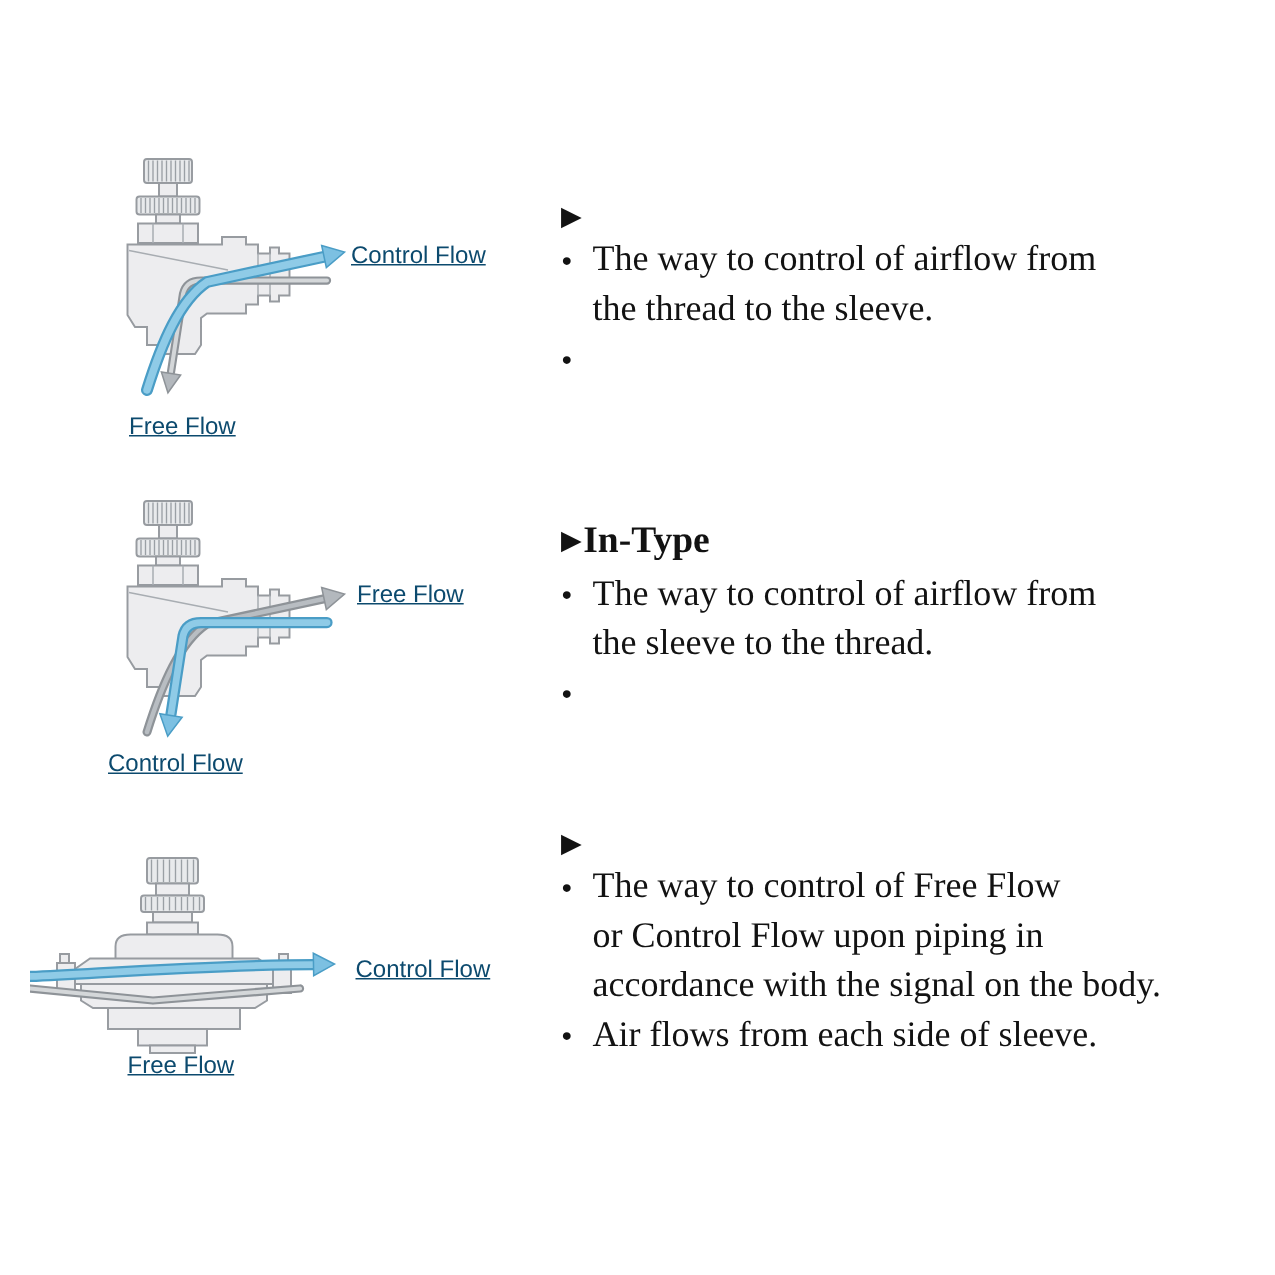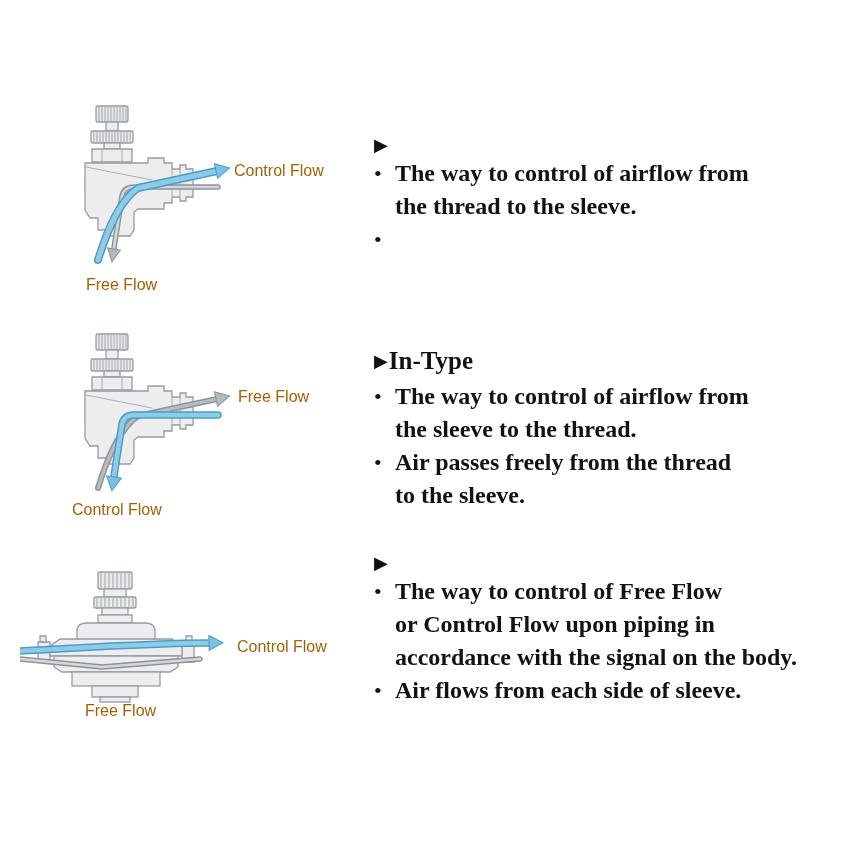--- a/index.html
+++ b/index.html
@@ -1,27 +1,27 @@
 <!DOCTYPE html>
 <html><head>
 <meta charset="utf-8">
 <style>
   html,body { margin:0; padding:0; background:#ffffff; }
   #page { position:relative; width:850px; height:850px; background:#ffffff; overflow:hidden;
           font-family:"Liberation Sans", sans-serif; }
   .diagram { position:absolute; }
-  .label { position:absolute; font:16px/1.1 "Liberation Sans", sans-serif; color:#a16207; white-space:nowrap; }
+  .label { position:absolute; font:16px/1.1 "Liberation Sans", sans-serif; color:#0c4a6e; white-space:nowrap;text-decoration:underline; }
   .textblock { position:absolute; left:374px; width:462px; color:#121212;
                font-family:"Liberation Serif", serif; }
   .heading { display:flex; align-items:center; gap:1px; font-size:25px; font-weight:bold; line-height:32px; }
   .marker { font-family:"DejaVu Sans", sans-serif; font-size:18px; line-height:1; }
   .bullets { margin-top:3px; font-size:24px; line-height:33px; }
   .bi { display:flex; }
   .dot { flex:0 0 21px; width:21px; font-size:22px; }
-  .btxt { white-space:pre-line;font-weight:bold; }
+  .btxt { white-space:pre-line; }
   
   .part  { fill:#ededef; stroke:#979ba0; stroke-width:1.3; }
   .knurl { fill:#e8eaec; stroke:#979ba0; stroke-width:1.3; }
   .hatch { stroke:#9aa0a5; stroke-width:0.9; fill:none; }
   .thin  { stroke:#a8adb2; stroke-width:1; fill:none; }
   .stream { fill:none; stroke-linecap:round; stroke-linejoin:round; }
   .head { stroke-width:1; }
 </style>
 </head>
 <body>
@@ -108,22 +108,20 @@
       <span>In-Type</span>
     </div>
     <div class="bullets">
       <div class="bi">
         <span class="dot">•</span>
         <span class="btxt">The way to control of airflow from
 the sleeve to the thread.</span>
       </div>
       <div class="bi">
         <span class="dot">•</span>
-        <span class="btxt">Air passes freely from the thread
-to the sleeve.</span>
       </div>
     </div>
   </div>
 
   <div class="diagram" style="left:20px; top:560px; width:340px; height:170px;">
     <svg width="340" height="170" viewBox="0 0 340 170">
       <g>
         <rect class="knurl" x="78" y="12" width="34" height="17" rx="2"></rect>
         <path class="hatch" d="M81 13V28M85 13V28M89 13V28M93 13V28M97 13V28M101 13V28M105 13V28M109 13V28"></path>
         <rect class="part" x="84" y="29" width="22" height="8"></rect>

